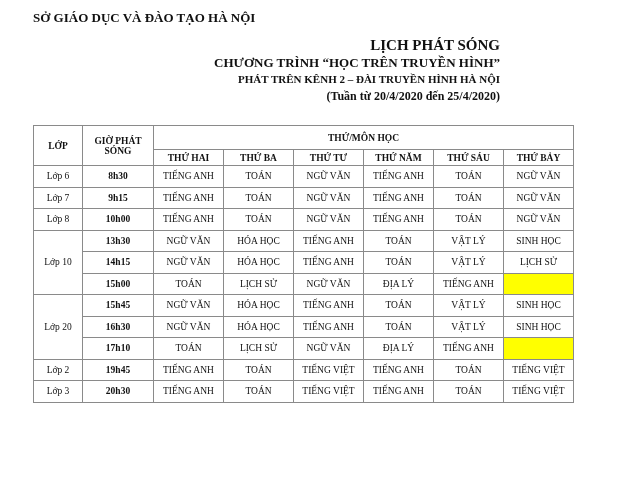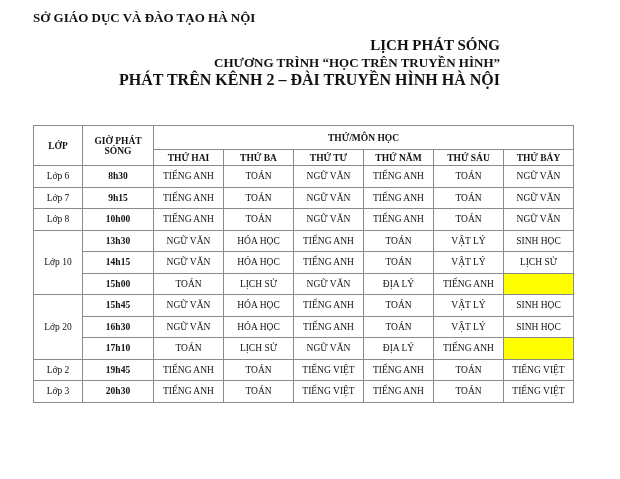--- a/index.html
+++ b/index.html
@@ -1,41 +1,42 @@
 <!DOCTYPE html>
 <html><head>
 <meta charset="utf-8">
 <style>
   html, body { margin:0; padding:0; background:#ffffff; }
   body { width:620px; height:479px; position:relative; overflow:hidden; font-family:"Liberation Serif", serif; color:#111; }
   .org { position:absolute; left:33px; top:10px; font-size:13px; font-weight:bold; }
   .titles { position:absolute; left:0; width:500px; top:36px; text-align:right; font-weight:bold; }
   .t1 { font-size:15px; line-height:18px; margin-left:40px; }
   .t2 { font-size:13px; line-height:17px; margin-left:40px; }
-  .t3 { font-size:16px; line-height:17px; margin-left:40px; }
+  .t3 { font-size:11px; line-height:17px; margin-left:40px; }
   .t4 { font-size:12px; line-height:17px; margin-left:40px; }
   table.sched { position:absolute; left:33px; top:125px; border-collapse:collapse; font-size:9.5px; table-layout:fixed; }
   table.sched td, table.sched th { border:1px solid #8a8a8a; text-align:center; vertical-align:middle; padding:0; }
   th { font-weight:bold; }
   .c0 { width:49px; } .c1 { width:71px; } .cd { width:70px; }
   tr.h1 th { height:23px; }
   tr.h2 th { height:15px;margin-top:16px; }
   tr.r td { height:20.5px; }
   td.cls { font-weight:normal; }
   td.time { font-weight:bold; }
   td.yellow { background:#ffff00; }
 </style>
 </head>
 <body>
 
 <div class="org">SỞ GIÁO DỤC VÀ ĐÀO TẠO HÀ NỘI</div>
 <div class="titles">
   <div class="t1">LỊCH PHÁT SÓNG</div>
   <div class="t2">CHƯƠNG TRÌNH “HỌC TRÊN TRUYỀN HÌNH”</div>
   <div class="t3">PHÁT TRÊN KÊNH 2 – ĐÀI TRUYỀN HÌNH HÀ NỘI</div>
+  <div class="t4">(Tuần từ 20/4/2020 đến 25/4/2020)</div>
 </div>
 
 <table class="sched">
   <colgroup>
     <col class="c0">
       <col class="c1">
     <col class="cd">
       <col class="cd">
       <col class="cd">
       <col class="cd">

